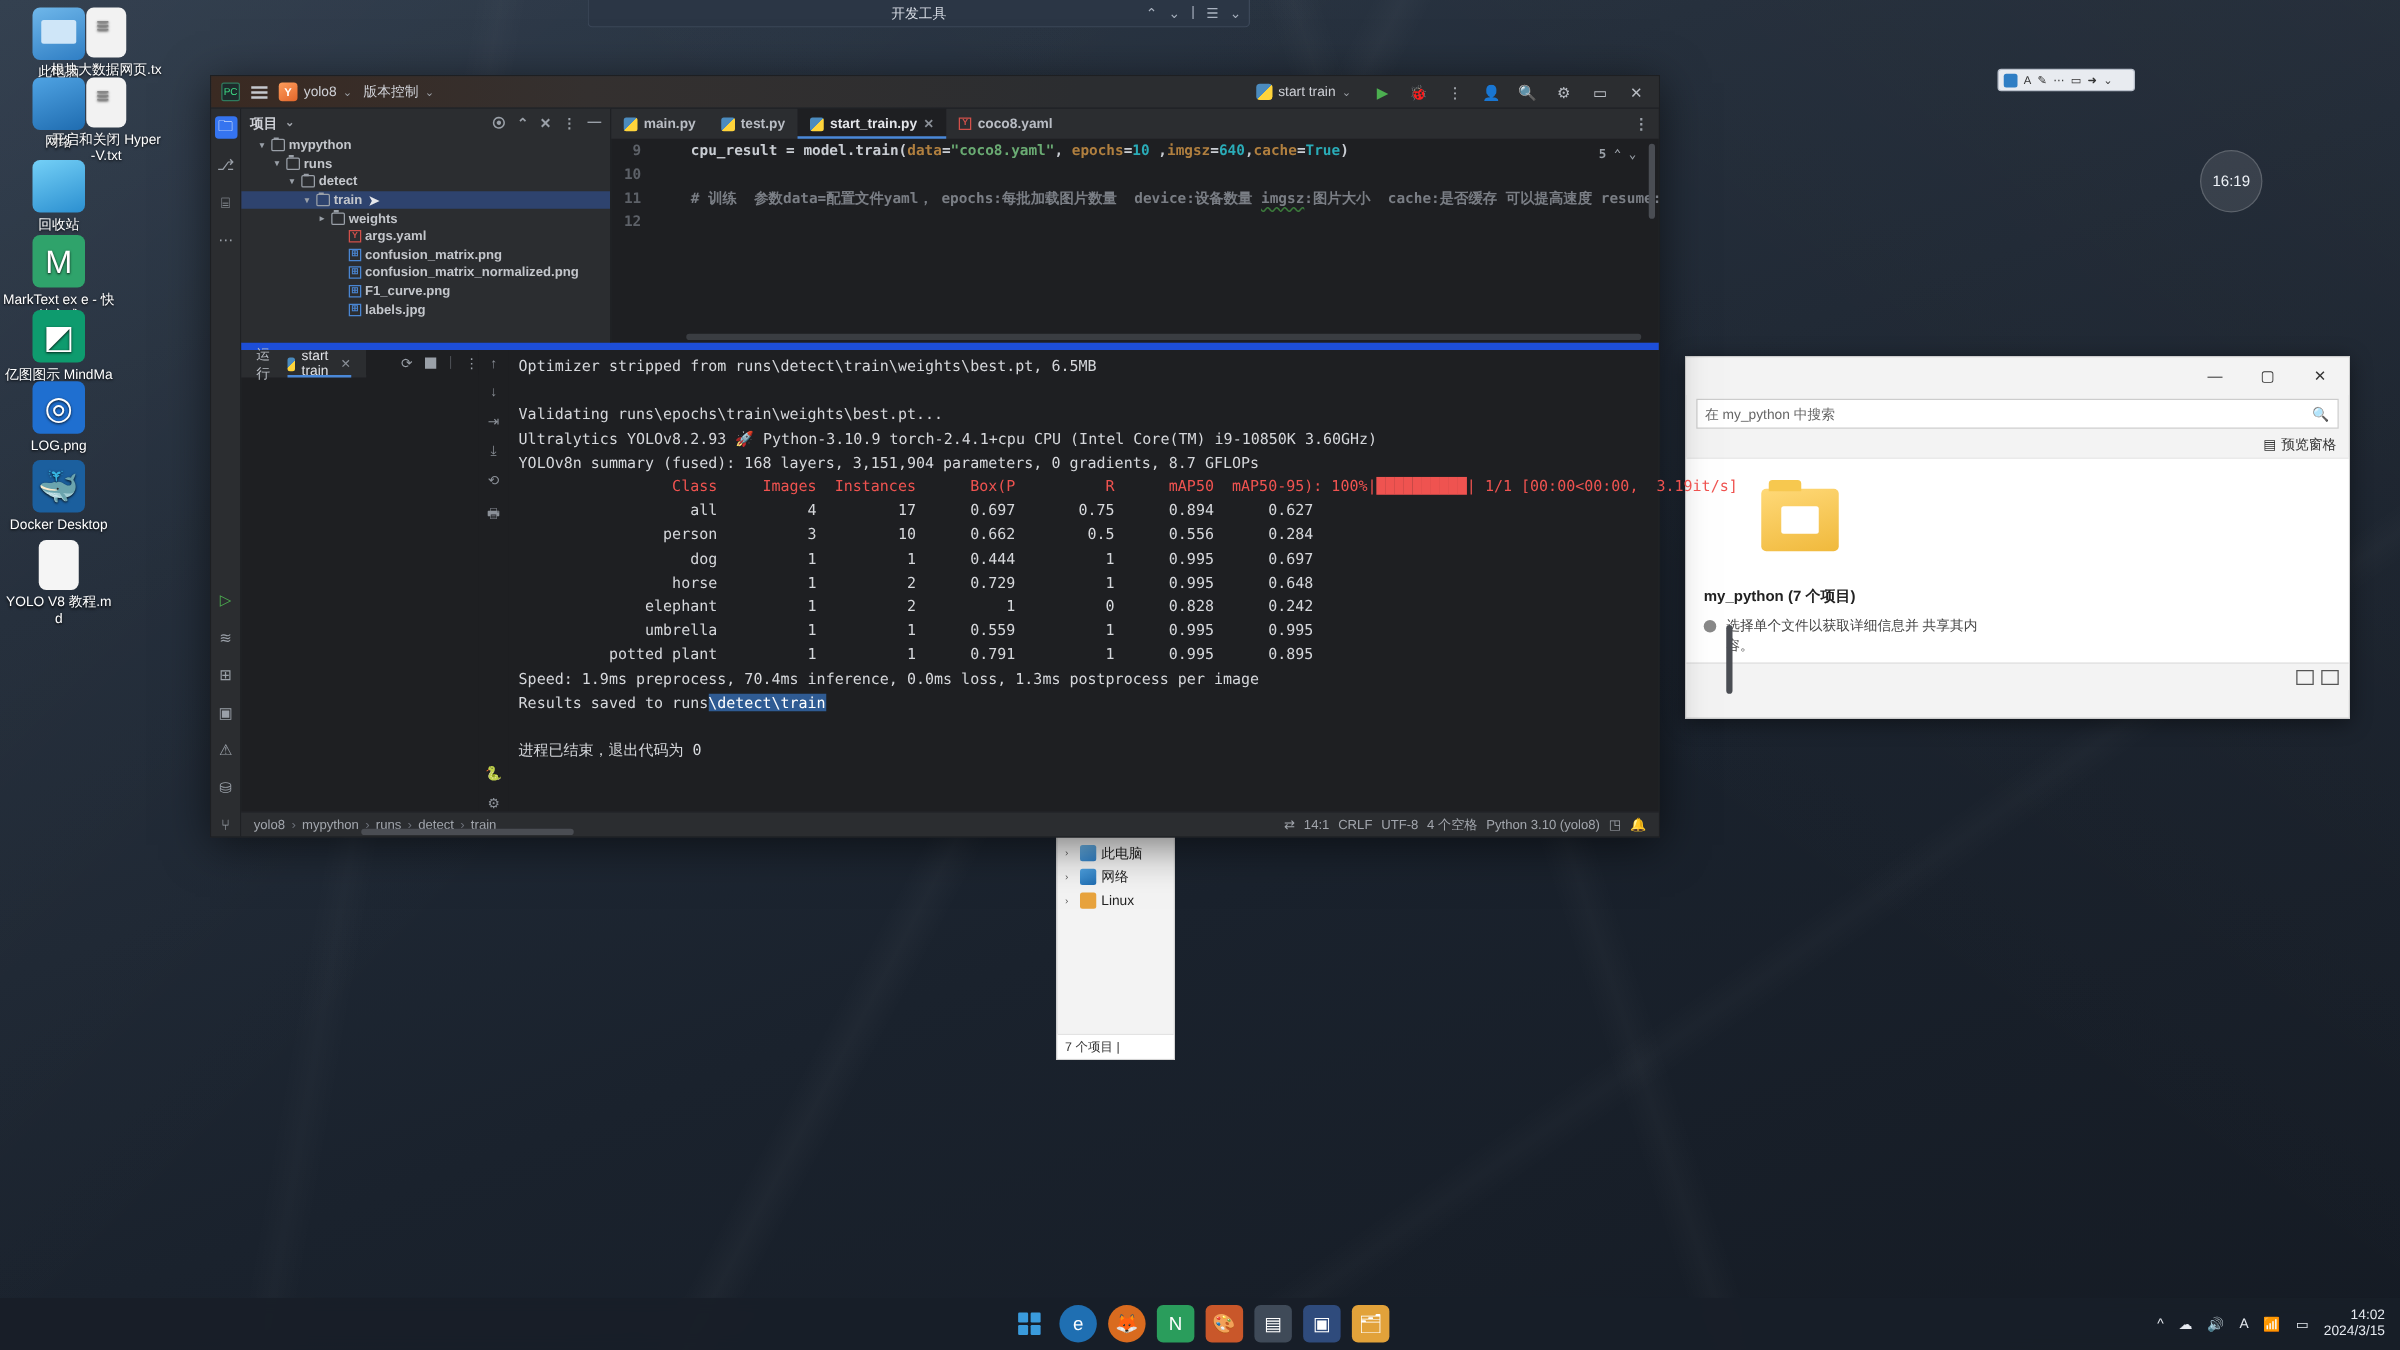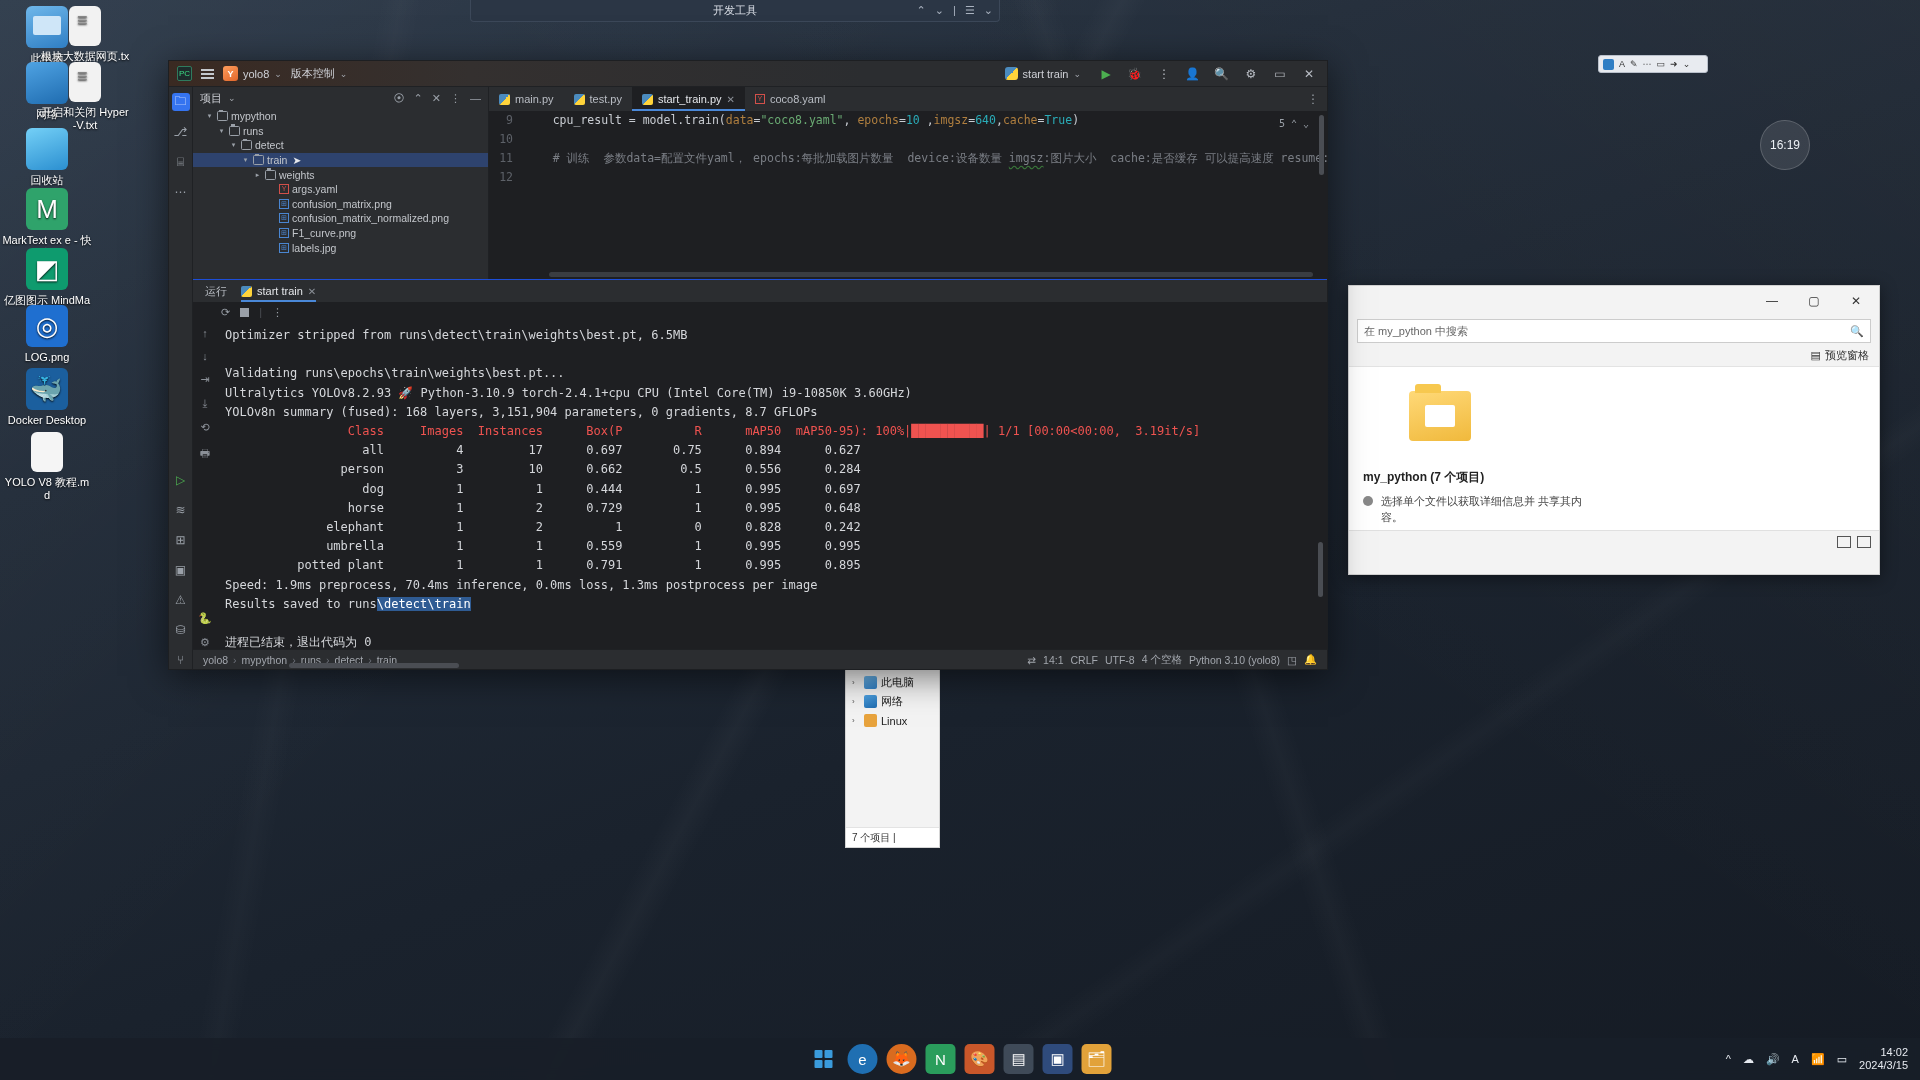--- a/index.html
+++ b/index.html
@@ -157,21 +157,21 @@
   
   #rail { width:24px; background:#2b2d30; border-right:1px solid #1f2124;
           display:flex; flex-direction:column; align-items:center; padding-top:6px; gap:12px; }
   #rail .ri { width:18px; height:18px; display:flex; align-items:center; justify-content:center;
               font-size:12px; color:#9aa0a8; border-radius:3px; }
   #rail .ri.on { background:#3574f0; color:#fff; }
   #rail .spacer { flex:1; }
   #rail .ri.run { color:#4caf50; }
 
   #ide-right { flex:1; display:flex; flex-direction:column; min-width:0; }
-  #ide-upper { height:193px; display:flex; min-height:0; border-bottom:1px solid #1d4ed8;}
+  #ide-upper { height:193px; display:flex; min-height:0; border-bottom:6px solid #1d4ed8;font-weight:bold;}
 
   
   #project { width:296px; background:#2b2d30; display:flex; flex-direction:column; border-right:1px solid #1f2124;}
   #project .ptitle { height:22px; display:flex; align-items:center; gap:6px; padding:0 7px; font-size:11px; color:#ced0d6;}
   #project .ptitle .acts { margin-left:auto; display:flex; gap:9px; color:#9aa0a8; font-size:11px;}
   #tree { flex:1; overflow:hidden; font-size:10.5px; }
   .tr { height:14.6px; display:flex; align-items:center; gap:3px; white-space:nowrap; color:#c3c6cb; }
   .tr.sel { background:#2e436e; }
   .tr .arw { width:9px; text-align:center; font-size:7px; color:#9aa0a8; }
   .tr .fi { width:11px; height:10px; border:1px solid #9aa0a8; border-radius:1.5px; position:relative; flex:none;}
@@ -202,21 +202,21 @@
   .k-str { color:#6aab73; }
   .k-num { color:#2aacb8; }
   .k-cmt { color:#7a7e85; }
   .k-op  { color:#c9cdd3; }
   .wavy { text-decoration: underline wavy #3a7a3a; text-underline-offset:3px; }
   #code-scroll { position:absolute; left:60px; right:14px; bottom:2px; height:5px; background:#3a3d42; border-radius:3px;}
   #code-vscroll { position:absolute; right:3px; top:4px; width:5px; height:60px; background:#4a4d53; border-radius:3px;}
   #code-hint { position:absolute; right:18px; top:3px; display:flex; gap:6px; align-items:center; color:#9aa0a8; font-size:10px;}
 
   
-  #runwin { flex:1; display:flex; flex-direction:column; min-height:0; background:#1e1f22;}
+  #runwin { flex:1; display:flex; flex-direction:row; min-height:0; background:#1e1f22;}
   #run-tabs { height:22px; background:#2b2d30; display:flex; align-items:center; gap:14px; padding:0 12px; }
   #run-tabs .rt { display:flex; align-items:center; gap:5px; font-size:11px; color:#b9bdc4; height:100%; position:relative;}
   #run-tabs .rt.active { color:#e3e5e9; }
   #run-tabs .rt.active::after{content:""; position:absolute; left:0; bottom:0; width:100%; height:2px; background:#4a88d8;}
   #run-tabs .rt .py { width:11px; height:11px; border-radius:2px; background:linear-gradient(135deg,#4b8bbe 50%,#ffd43b 50%);}
   #run-tabs .rt .x { color:#8b9098; font-size:10px;}
   #run-body { flex:1; display:flex; min-height:0; }
   #run-side { width:24px; background:#1e1f22; display:flex; flex-direction:column; align-items:center; gap:11px; padding-top:5px; color:#8b9098; font-size:11px;}
   #run-top { height:20px; display:flex; align-items:center; gap:10px; padding-left:28px; color:#9aa0a8; font-size:11px; background:#1e1f22;}
   #run-top .stop { width:9px; height:9px; background:#9aa0a8; }

